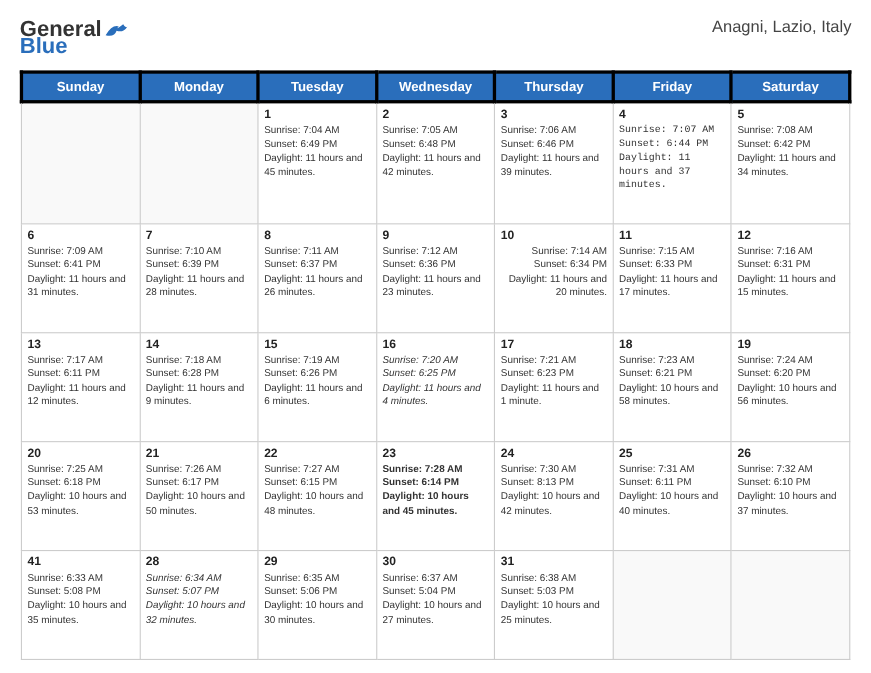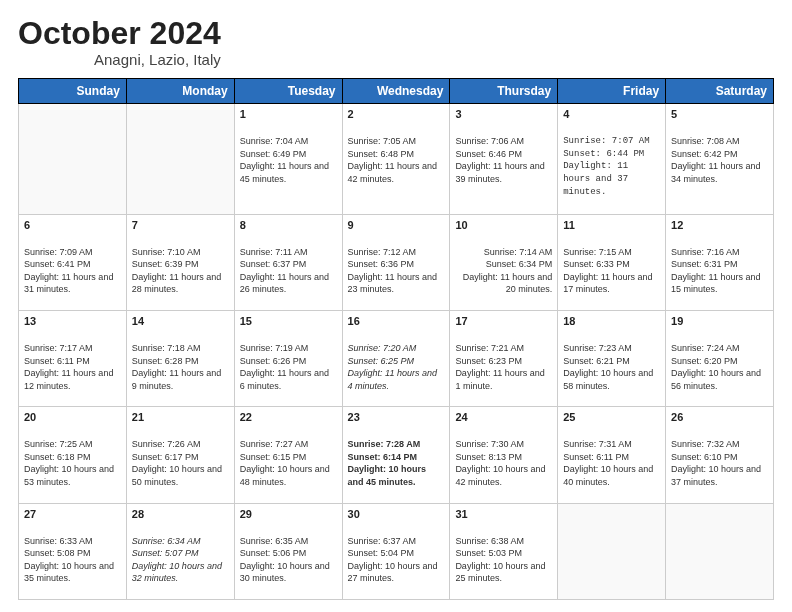--- a/index.html
+++ b/index.html
@@ -57,22 +57,22 @@
       width: 100%;
       border-collapse: collapse;
       flex: 1;
     }
     .calendar-table th {
       background-color: #2a6ebb;
       color: #fff;
       font-size: 12px;
       font-weight: bold;
       padding: 5px 6px;
-      text-align: right;
-      border: 1px solid #000000;
+      text-align: center;
+      border: 3px solid #000000;
     }
     .calendar-table td {
       border: 1px solid #ccc;
       vertical-align: top;
       padding: 4px 5px;
       font-size: 9.5px;
       color: #222;
       width: 14.28%;
       height: 80px;
     }
@@ -82,33 +82,41 @@
     .day-number {
       font-size: 11px;
       font-weight: bold;
       display: block;
       margin-bottom: 2px;
     }
     .day-info {
       font-size: 9px;
       line-height: 1.4;
       color: #333;
-      margin-top: 15px;
     }
     tr.week-row td {
       height: 78px;
     }
   </style>
 </head>
 <body>
 
 <div class="page">
   <div class="header">
+    <div class="logo">
+      <div class="logo-text">
+        <span class="logo-general">General</span>
+        <svg class="logo-bird" viewBox="0 0 22 16" fill="none">
+          <path d="M2 12 Q8 2 14 4 Q10 8 18 2 Q20 6 22 4 Q18 10 12 8 Q10 14 2 12Z" fill="#2a6ebb"></path>
+        </svg>
+        <br>
+      </div>
+      <div style="font-size:20px;font-weight:bold;color:#2a6ebb;margin-top:-8px;">Blue</div>
+    </div>
     <div class="title-section">
-      <div class="month-title">October 2024</div>
       <div class="location">Anagni, Lazio, Italy</div>
     </div>
   </div>
 
   <table class="calendar-table">
     <thead>
       <tr id="header-row">
       <th>Sunday</th>
           <th>Monday</th>
           <th>Tuesday</th>
@@ -280,21 +288,21 @@
           </td>
           <td>
             <span class="day-number">26</span>
             <div class="day-info" style="white-space: pre-line;">Sunrise: 7:32 AM
 Sunset: 6:10 PM
 Daylight: 10 hours and 37 minutes.</div>
           </td>
         </tr>
         <tr class="week-row">
           <td>
-            <span class="day-number">27</span>
+            <span class="day-number">41</span>
             <div class="day-info" style="white-space: pre-line;">Sunrise: 6:33 AM
 Sunset: 5:08 PM
 Daylight: 10 hours and 35 minutes.</div>
           </td>
           <td>
             <span class="day-number">28</span>
             <div class="day-info" style="white-space: pre-line; font-style: italic;">Sunrise: 6:34 AM
 Sunset: 5:07 PM
 Daylight: 10 hours and 32 minutes.</div>
           </td>

